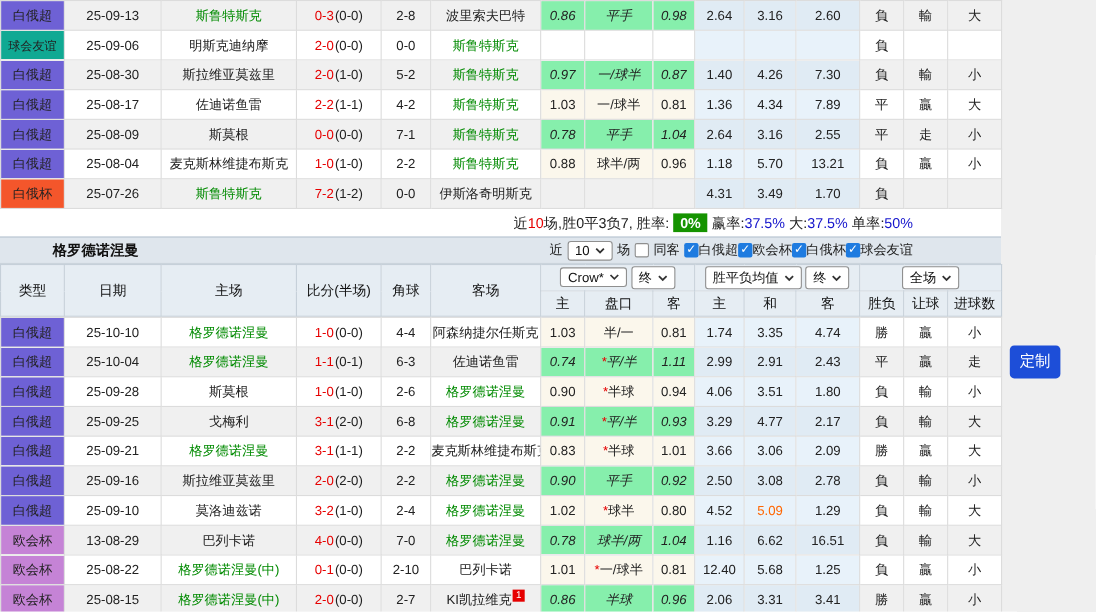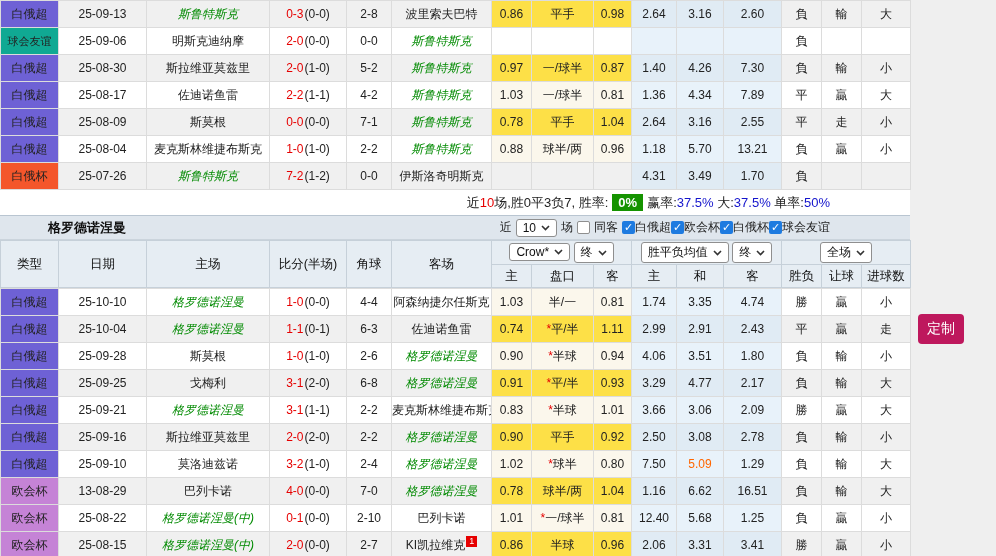--- a/index.html
+++ b/index.html
@@ -10,24 +10,24 @@
   table.grid td{height:26px;border:1px solid #dcdcdc;text-align:center;font-size:12px;
         color:#222;overflow:hidden;white-space:nowrap;padding:0;}
   tr.shade td{background:#f0f0f0;}
   td.type-cell{color:#fff;font-size:12px;}
   td.type-cell.small{font-size:11px;}
   .lg-super{background:#6e61d5 !important;}
   .lg-friendly{background:#10a993 !important;}
   .lg-cup{background:#f4562b !important;}
   .lg-uecl{background:#c583d6 !important;}
   td.ah-f{background:#fbf7ec;}
-  tr.shade td.ah-f{background:#fde047;}
+  tr.shade td.ah-f{background:#86efac;font-style:italic;}
   td.eu-c{background:#e8f2fa;}
   tr.shade td.eu-c{background:#e0ebf4;}
-  .tg{color:#008a00;font-style:italic;}
+  .tg{color:#008a00;}
   .ft{color:#e60000;margin-right:1px;}
   .ht{color:#222;}
   .star{color:#e60000;}
   .c-red{color:#d40000;}
   .c-blue{color:#0000cc;}
   .c-green{color:#007a00;}
   .hi{color:#ff6600;}
   .sup-badge{display:inline-block;background:#e60000;color:#fff;font-size:9px;line-height:11px;
         min-width:9px;padding:0 1px;vertical-align:super;margin-left:1px;}
   
@@ -45,21 +45,21 @@
   .band .controls{display:flex;align-items:center;gap:4px;padding-right:80px;font-size:12px;color:#222;}
   .sel{display:inline-flex;align-items:center;gap:5px;background:#fff;border:1px solid #8f8f8f;
         border-radius:3px;padding:1px 6px;font-size:12px;color:#111;cursor:pointer;white-space:nowrap;}
   .cb{width:13px;height:13px;border-radius:2px;display:inline-block;box-sizing:border-box;}
   .cb.on{background:#1e7be0;color:#fff;font-size:11px;line-height:13px;text-align:center;font-weight:bold;}
   .cb.off{background:#fff;border:1px solid #8f8f8f;}
   
   table.grid.head td{background:#e6edf3;border:1px solid #c6d0d9;font-size:12.5px;color:#111;height:22px;}
   table.grid.head td.sel-cell{height:23px;}
   
-  .custom-btn{position:absolute;left:918px;top:314px;width:46px;height:30px;background:#be185d;
+  .custom-btn{position:absolute;left:918px;top:314px;width:46px;height:30px;background:#1d4ed8;
         color:#fff;border:none;border-radius:4px;font-size:14px;cursor:pointer;}
 </style>
 </head>
 <body>
 
 <div class="page">
   <div class="content">
 
     <table class="grid">
       <colgroup>
@@ -443,21 +443,21 @@
           <tr>
             <td class="type-cell lg-super">白俄超</td>
             <td>25-09-10</td>
             <td><span>莫洛迪兹诺</span></td>
             <td><span class="ft">3-2</span><span class="ht">(1-0)</span></td>
             <td>2-4</td>
             <td><span class="tg">格罗德诺涅曼</span></td>
             <td class="ah-f">1.02</td>
             <td class="ah-f"><span class="star">*</span>球半</td>
             <td class="ah-f">0.80</td>
-            <td class="eu-c">7.50</td>
+            <td class="eu-c">4.52</td>
             <td class="eu-c"><span class="hi">5.09</span></td>
             <td class="eu-c">1.29</td>
             <td class="c-green">負</td>
             <td class="c-green">輸</td>
             <td class="c-red">大</td>
           </tr>
           <tr class="shade">
             <td class="type-cell lg-uecl">欧会杯</td>
             <td>13-08-29</td>
             <td><span>巴列卡诺</span></td>

